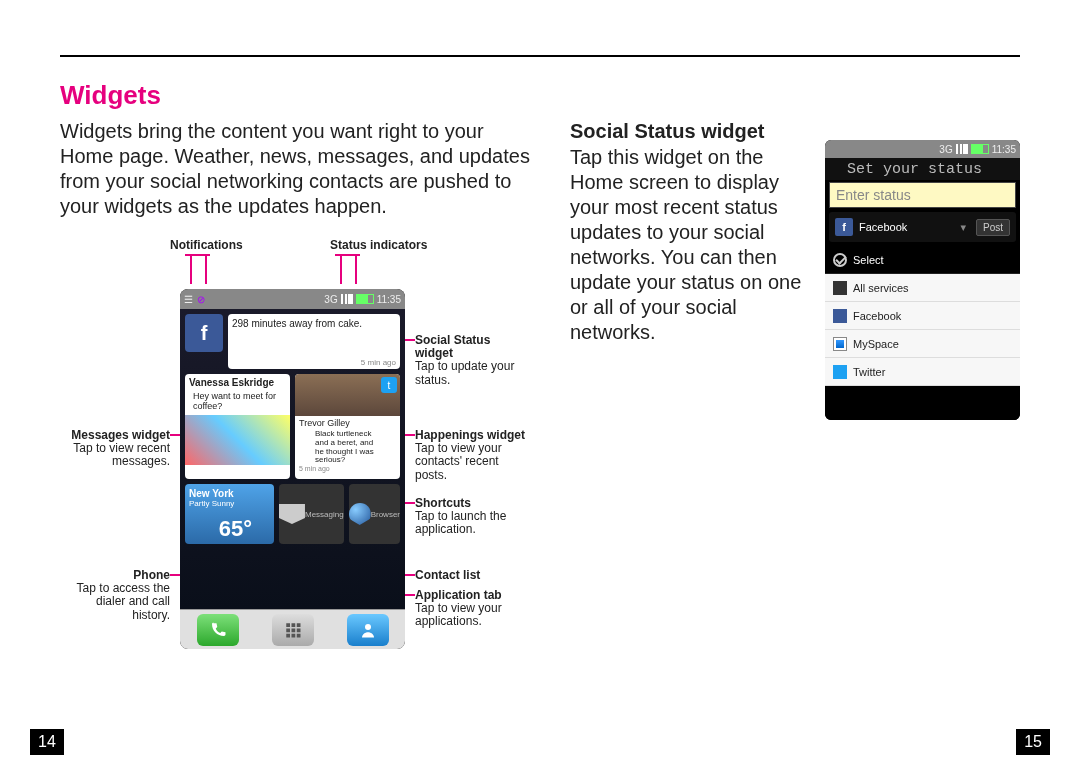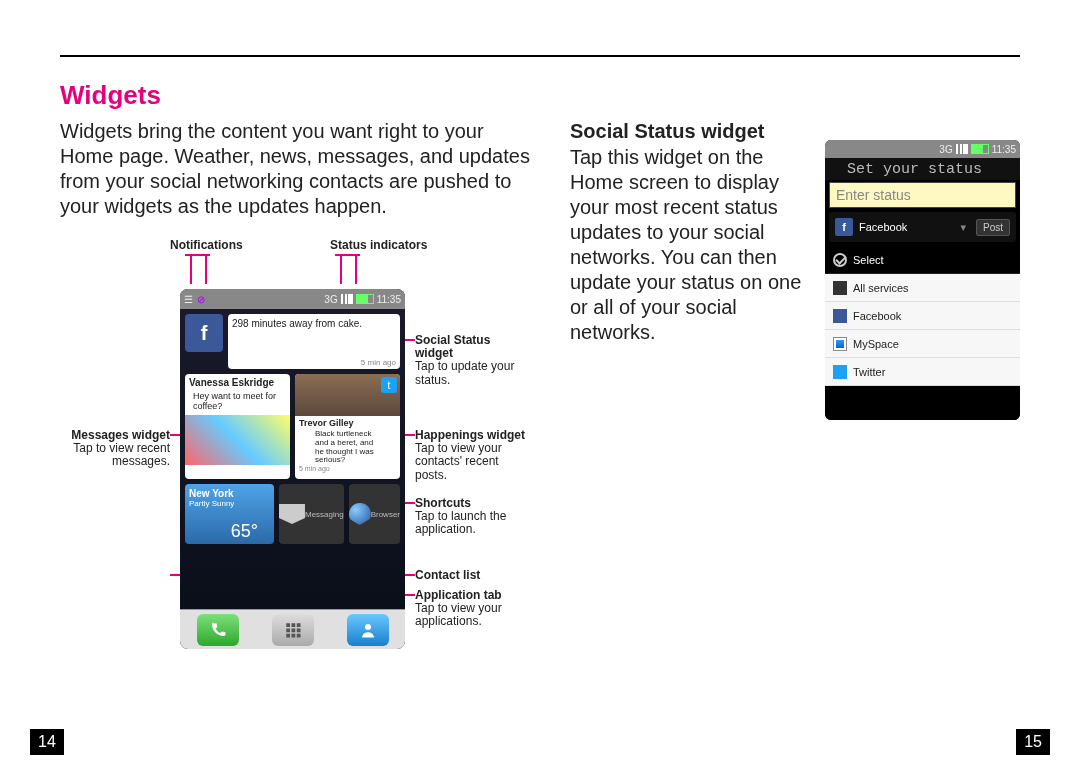--- a/index.html
+++ b/index.html
@@ -106,28 +106,28 @@
   .fb-badge { width:38px; height:38px; background:#3b5998; border-radius:4px; display:flex;align-items:center;justify-content:center;font-weight:bold;font-size:20px;}
   .status-bubble { flex:1; background:#fff; color:#222; border-radius:4px; padding:4px; font-size:10px; position:relative;}
   .status-bubble .meta {position:absolute; right:4px; bottom:2px; font-size:8px; color:#888;}
   .widget-row2 {height:105px; display:flex; gap:5px; margin-top:5px;}
   .msg-card, .hap-card { flex:1; background:#fff; color:#222; border-radius:4px; overflow:hidden; font-size:9px;}
   .msg-card .hdr {padding:3px 4px; font-weight:bold; font-size:10px;}
   .msg-card .txt {padding:0 8px 4px;}
   .msg-card .img {height:50px; background:linear-gradient(45deg,#f66,#6cf,#ff6);}
   .hap-card .av {height:42px; background:linear-gradient(#8b6f55,#5c473b); display:flex; align-items:flex-start; justify-content:flex-end;}
   .hap-card .tw {width:16px;height:16px;margin:3px;background:#1da1f2;border-radius:3px;display:flex;align-items:center;justify-content:center;font-size:10px;color:#fff;}
-  .hap-card .hdr {padding:2px 4px; font-weight:bold; font-size:9px;}
+  .hap-card .hdr {padding:2px 4px; font-weight:normal; font-size:9px;}
   .hap-card .txt {padding:0 20px; font-size:8px; line-height:1.1;}
   .hap-card .meta {padding:0 4px 2px; font-size:7px; color:#888;}
   .weather-row {height:60px; display:flex; gap:5px; margin-top:5px;}
   .weather {flex:1.6; background:linear-gradient(#4fa3e8,#2b6aa8); border-radius:4px; padding:4px; position:relative;}
   .weather .city {font-size:10px; font-weight:bold;}
   .weather .cond {font-size:8px;}
-  .weather .temp {position:absolute; right:16px; bottom:2px; font-size:18px; font-weight:normal;}
+  .weather .temp {position:absolute; right:22px; bottom:2px; font-size:22px; font-weight:bold;}
   .shortcut {flex:1; background:#333; border-radius:4px; display:flex; align-items:center; justify-content:center; font-size:8px; color:#bbb; flex-direction:row;}
   .shortcut .ic {width:26px;height:20px;background:#ccc;clip-path:polygon(0 0,100% 0,100% 70%,50% 100%,0 70%);}
   .shortcut.browser .ic {width:22px;height:22px;border-radius:50%;background:radial-gradient(circle at 30% 30%,#8cf,#259);}
   .dock {
     height:40px;
     background:#e0e0e0;
     display:flex;
     justify-content:space-around;
     align-items:center;
     border-top:1px solid #999;
@@ -205,20 +205,21 @@
 
     <div class="label" style="left:355px;top:330px;width:110px;"><b>Contact list</b></div>
     <div class="conn" style="left:320px;top:335px;width:35px;height:2px;"></div>
 
     <div class="label" style="left:355px;top:350px;width:110px;"><b>Application tab</b><br><span>Tap to view your applications.</span></div>
     <div class="conn" style="left:270px;top:355px;width:85px;height:2px;"></div>
 
     <div class="label" style="left:0;top:190px;width:110px;text-align:right;"><b>Messages widget</b><br><span>Tap to view recent messages.</span></div>
     <div class="conn" style="left:110px;top:195px;width:20px;height:2px;"></div>
 
+    <div class="label" style="left:0;top:330px;width:110px;text-align:right;"><b>Phone</b><br><span>Tap to access the dialer and call history.</span></div>
     <div class="conn" style="left:110px;top:335px;width:30px;height:2px;"></div>
 
     <div class="phone">
       <div class="statusbar">
         <div class="left-icons">
           <span>☰</span>
           <span style="color:#a0f">⊘</span>
         </div>
         <div class="right-icons">
           <span>3G</span>

